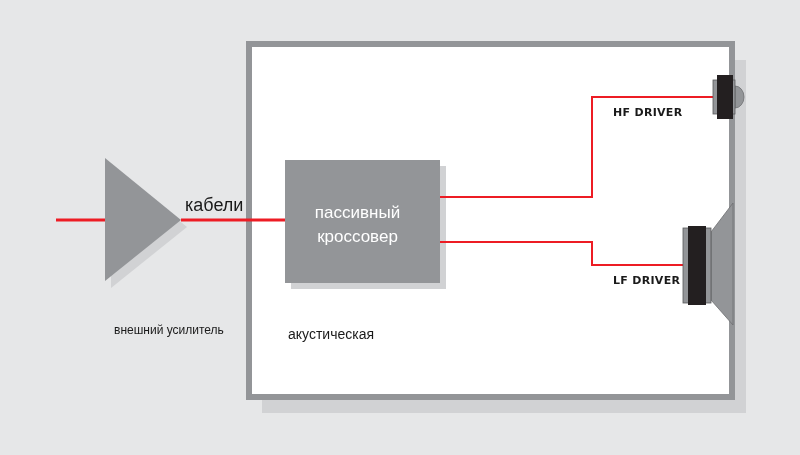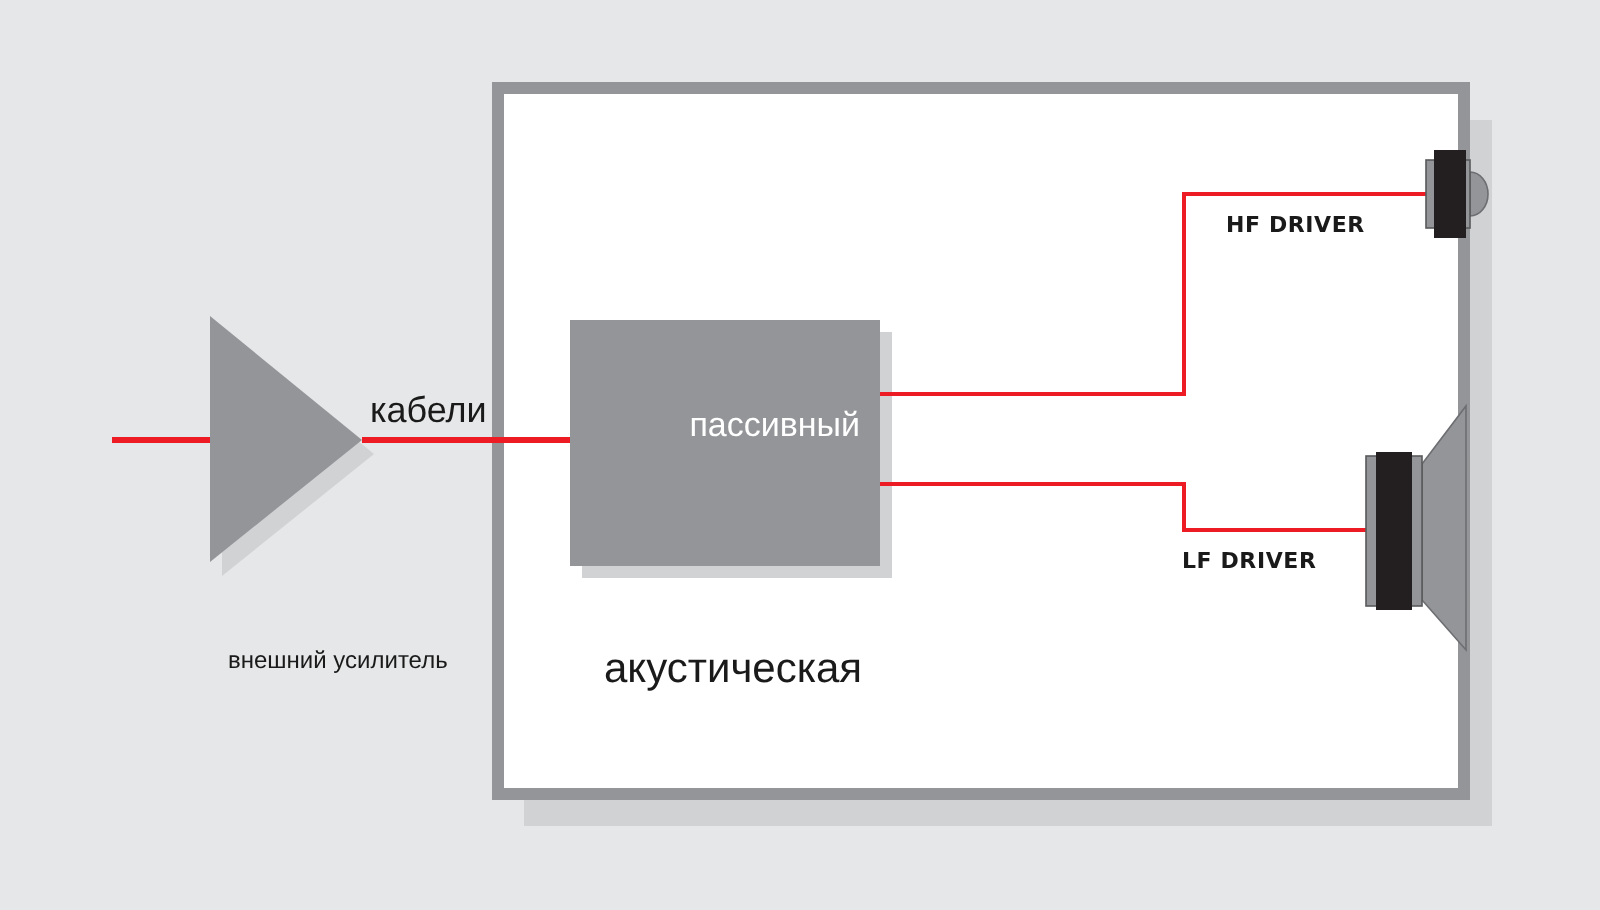--- a/index.html
+++ b/index.html
@@ -6,25 +6,25 @@
     body {
       width: 800px; height: 455px; overflow: hidden;
       background: #e6e7e8;
       font-family: "Liberation Sans", "DejaVu Sans", sans-serif;
       position: relative;
     }
     svg.diagram { position: absolute; left: 0; top: 0; }
     .label { position: absolute; color: #1a1a1a; white-space: nowrap; }
     .lbl-cable { left: 185px; top: 195px; font-size: 18px; }
     .lbl-amp { left: 114px; top: 323px; font-size: 12px; }
-    .lbl-system { left: 302px; top: 322px; font-size: 21px; line-height: 25px; }
-    .lbl-xover { left: 285px; top: 201px; width: 145px; text-align: right; font-size: 17px; line-height: 24px; color: #ffffff; }
+    .lbl-system { left: 288px; top: 322px; font-size: 14px; line-height: 25px; }
+    .lbl-xover { left: 285px; top: 201px; width: 145px; text-align: center; font-size: 17px; line-height: 24px; color: #ffffff; }
     .lbl-driver { font-size: 11px; font-weight: bold; letter-spacing: 0.3px; font-family: "DejaVu Sans", sans-serif; }
     .lbl-hf { left: 613px; top: 106px; }
-    .lbl-lf { left: 591px; top: 274px; }
+    .lbl-lf { left: 613px; top: 274px; }
   </style>
 </head>
 <body>
 
 <svg class="diagram" width="800" height="455" viewBox="0 0 800 455">
 
   <rect x="262" y="60" width="484" height="353" fill="#d1d2d4"></rect>
 
   <rect x="249" y="44" width="483" height="353" fill="#ffffff" stroke="#939598" stroke-width="6"></rect>
 
@@ -51,20 +51,21 @@
     <rect x="683" y="228" width="28" height="75" fill="#939598" stroke="#58595b" stroke-width="0.8"></rect>
     <rect x="688" y="226" width="18" height="79" fill="#231f20"></rect>
   </g>
 </svg>
 
 <div class="label lbl-cable">кабели</div>
 <div class="label lbl-amp">внешний усилитель</div>
 
 <div class="label lbl-xover">
   <div>пассивный</div>
+  <div>кроссовер</div>
 </div>
 
 <div class="label lbl-system">
   <div>акустическая</div>
 </div>
 
 <div class="label lbl-driver lbl-hf">HF DRIVER</div>
 <div class="label lbl-driver lbl-lf">LF DRIVER</div>
 
 </body></html>

